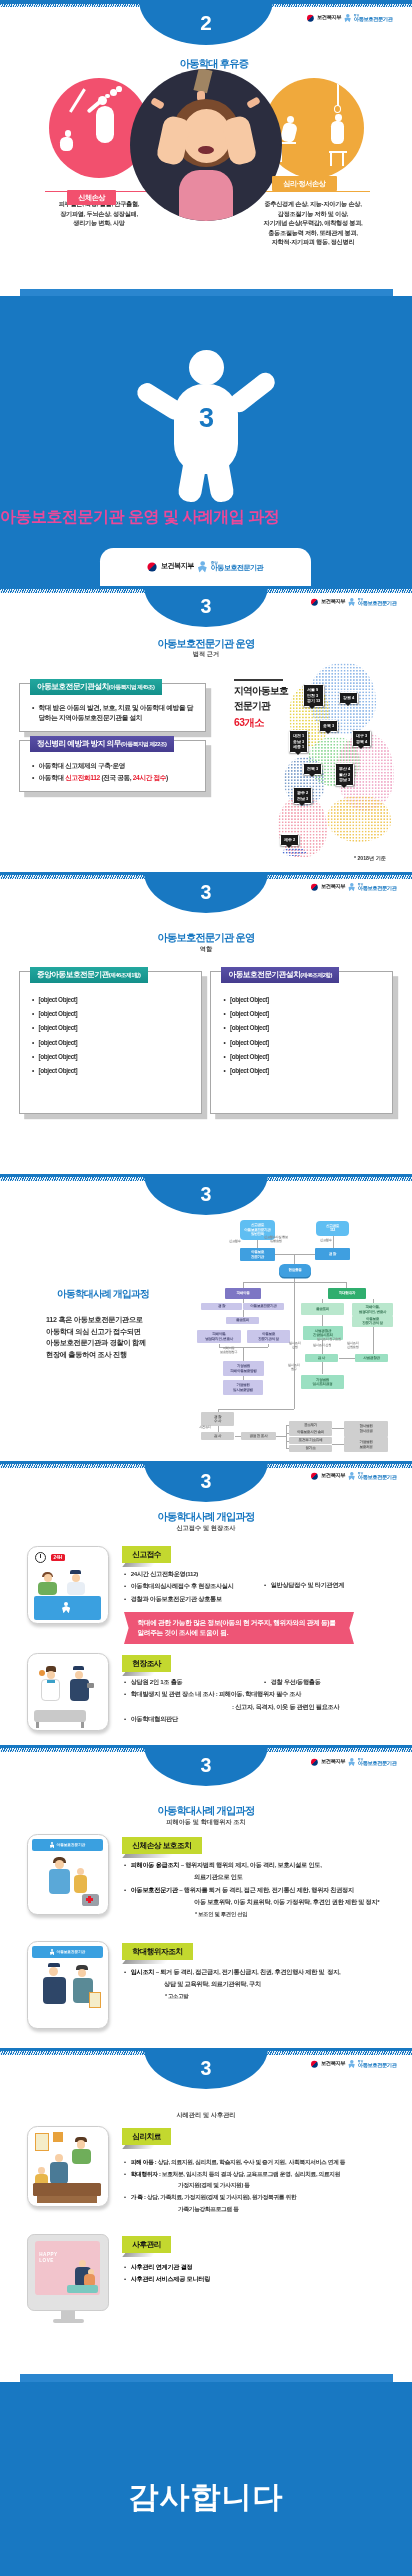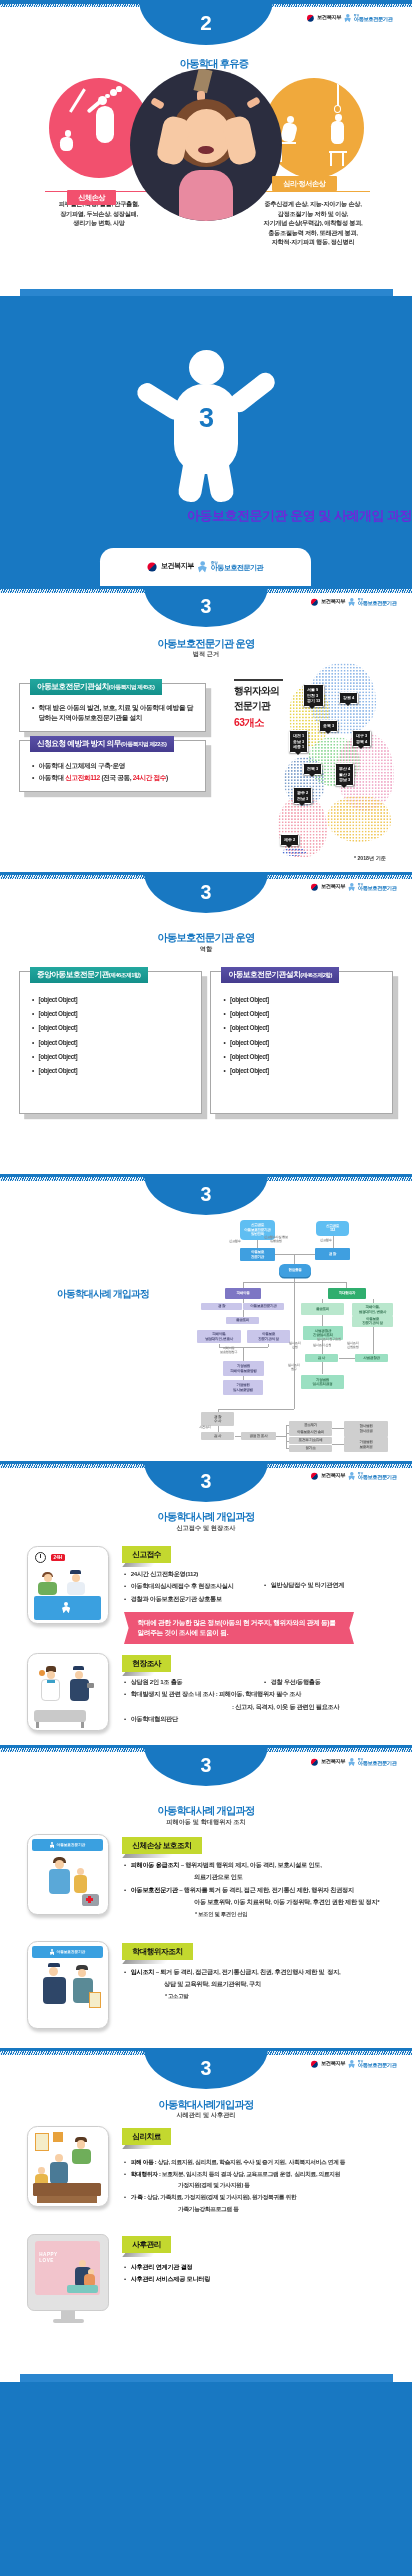--- a/index.html
+++ b/index.html
@@ -39,21 +39,21 @@
   .circle{position:absolute;border-radius:50%;overflow:hidden;}
   .shape{position:absolute;}
   .ribbon{position:absolute;color:#fff;font-weight:bold;font-size:7.2px;padding:2.6px 11.3px;border-radius:1px;z-index:2;letter-spacing:-0.5px;}
   .rule{position:absolute;height:1px;}
   .aftermath{position:absolute;font-size:6.2px;font-weight:bold;color:#333;text-align:center;
              line-height:1.55;white-space:pre-line;letter-spacing:-0.3px;}
 
   
   .blue-main{position:absolute;left:0;width:100%;background:#1878c2;}
   .blue-step{position:absolute;left:19.6px;width:373px;background:#2a86cf;}
-  .s2-title{position:absolute;left:0;width:100%;text-align:right;color:#6d28d9;font-size:13px;
+  .s2-title{position:absolute;left:0;width:100%;text-align:left;color:#ec4899;font-size:16px;
             font-weight:bold;letter-spacing:-0.5px;}
   .fig-part{position:absolute;background:#fff;}
 
   
   .gbox{position:absolute;background:#fff;border:1px solid #a8a8a8;box-shadow:5.2px 5.2px 0 #c9c9c9;}
   .hdr{position:absolute;left:10.3px;top:-4.6px;color:#fff;font-weight:bold;font-size:7.7px;
        padding:2.6px 7.2px;letter-spacing:-0.5px;white-space:nowrap;}
   .hdr .sub{font-size:5.7px;font-weight:bold;}
   .hdr.teal{background:linear-gradient(#23a89f,#13908a);}
   .hdr.purple{background:linear-gradient(#5a51a8,#453c8e);}
@@ -236,30 +236,30 @@
   <div class="sl-sub" style="top:650px;">법적 근거</div>
 
   <div class="gbox" style="left:18.5px;top:683px;width:187px;height:49px;">
     <div class="hdr teal">
       <span>아동보호전문기관설치</span><span class="sub">(아동복지법 제45조)</span>
     </div>
     <div class="box-bullet" style="position:absolute;left:12.4px;top:18.5px;right:7.2px;">학대 받은 아동의 발견, 보호, 치료 및 아동학대 예방을 담당하는 지역아동보호전문기관을 설치</div>
   </div>
   <div class="gbox" style="left:18.5px;top:740px;width:187px;height:52px;">
     <div class="hdr purple">
-      <span>신청요청 예방과 방지 의무</span><span class="sub">(아동복지법 제22조)</span>
+      <span>정신병리 예방과 방지 의무</span><span class="sub">(아동복지법 제22조)</span>
     </div>
     <div class="box-bullet" style="position:absolute;left:12.4px;top:19.6px;right:7.2px;">아동학대 신고체제의 구축·운영</div>
     <div class="box-bullet" style="position:absolute;left:12.4px;top:32px;right:7.2px;">
       <span>아동학대 </span><span class="red">신고전화112</span><span> (전국 공통, </span><span class="red">24시간 접수</span><span>)</span>
     </div>
   </div>
 
   <div class="map-rule" style="left:234px;top:679px;width:49px;"></div>
-  <div class="map-h" style="left:234px;top:685px;">행위자와의</div>
+  <div class="map-h" style="left:234px;top:685px;">지역아동보호</div>
   <div class="map-h" style="left:234px;top:700px;">전문기관</div>
   <div class="map-count" style="left:234px;top:716px;">63개소</div>
   <div class="map-note" style="left:354px;top:855px;">* 2018년 기준</div>
   <div>
 
       <div class="blob bl-blue" style="left: 309px; top: 663px; width: 67px; height: 72px;"></div>
 
       <div class="blob bl-yellow" style="left: 289px; top: 685px; width: 41px; height: 62px;"></div>
 
       <div class="blob bl-green" style="left: 308px; top: 737px; width: 52px; height: 49px;"></div>
@@ -347,20 +347,24 @@
 
         <div class="box-bullet">[object Object]</div>
       </div>
   </div>
 
   <div class="hatch" style="top:1174px;"></div>
   <div class="semi" style="left:144px;top:1174px;width:124px;height:41px;font-size:19.6px;">
     <span>3</span>
   </div>
   <div class="s5-title">아동학대사례 개입과정</div>
+  <div class="s5-desc">112 혹은 아동보호전문기관으로
+아동학대 의심 신고가 접수되면
+아동보호전문기관과 경찰이 함께
+현장에 출동하여 조사 진행</div>
   <div class="fc">
     <div>
 
     <div class="fline" style="left: 64px; top: 24px; width: 0.5px; height: 8.2px;"></div>
         <div class="fline" style="left: 140px; top: 19.6px; width: 0.5px; height: 12.4px;"></div>
         <div class="fline" style="left: 82px; top: 38px; width: 40px; height: 0.5px;"></div>
         <div class="fline" style="left: 101px; top: 38px; width: 0.5px; height: 10.3px;"></div>
         <div class="fline" style="left: 101px; top: 61px; width: 0.5px; height: 5.2px;"></div>
         <div class="fline" style="left: 50px; top: 66px; width: 103px; height: 0.5px;"></div>
         <div class="fline" style="left: 50px; top: 66px; width: 0.5px; height: 5.7px;"></div>
@@ -580,21 +584,20 @@
 
       <div class="bullet-line cont" style="padding-left: 40px;"><b></b><span>상담 및 교육위탁, 의료기관위탁, 구치</span></div>
 
       <div class="bullet-line note" style="padding-left: 41px;"><b></b><span>* 고소고발</span></div>
     </div>
 
   <div class="hatch" style="top:2048px;"></div>
   <div class="semi" style="left:144px;top:2048px;width:124px;height:41px;font-size:19.6px;">
     <span>3</span>
   </div>
-  <div class="sl-title" style="top:2098px;">아동학대사례개입과정</div>
   <div class="sl-sub" style="top:2111px;">사례관리 및 사후관리</div>
 
   <div class="pframe" style="left:27px;top:2126px;height:81px;">
     <div class="shape" style="left:7.2px;top:6.2px;width:13.4px;height:17.5px;border:1.5px solid #e8a23c;background:#f5edc9;"></div>
     <div class="shape" style="left:25px;top:5.2px;width:10.3px;height:10.3px;background:#e8a23c;"></div>
     <div class="shape" style="left:47px;top:10.3px;width:12.4px;height:5.2px;border-radius:4.1px 4.1px 0 0;background:#5a3a22;"></div>
     <div class="head" style="left:49px;top:13.4px;width:8.2px;height:8.2px;"></div>
     <div class="bodyp" style="left:44px;top:21.6px;width:18.5px;height:15.5px;background:#6fae5a;"></div>
     <div class="head" style="left:27px;top:27px;width:8.2px;height:8.2px;"></div>
     <div class="bodyp" style="left:21.6px;top:35px;width:18.5px;height:21.6px;background:#4a7a96;"></div>
@@ -635,20 +638,21 @@
   <div class="shape" style="left:53px;top:2319px;width:31px;height:4.1px;border-radius:2.1px;background:#c9c9c9;"></div>
   <div class="blist" style="left:124px;top:2262px;width:206px;">
 
       <div class="bullet-line"><b>사후관리 연계기관 결정</b><span></span></div>
 
       <div class="bullet-line"><b>사후관리 서비스제공 모니터링</b><span></span></div>
     </div>
 
   <div class="blue-step" style="top:2374px;height:8.2px;"></div>
   <div class="blue-main" style="top:2382px;height:238px;"></div>
+  <div class="thanks-text" style="top:2477px;">감사합니다</div>
 
   <div>
 
       <div class="logo-pair" style="left: 307px; top: 14.4px;">
         <span class="mohw-mark"></span>
         <span class="mohw-text">보건복지부</span>
         <span class="ncpa-mark"></span>
         <span class="ncpa-block">
           <span class="ncpa-top">중앙</span>
           <span class="ncpa-text">아동보호전문기관</span>

